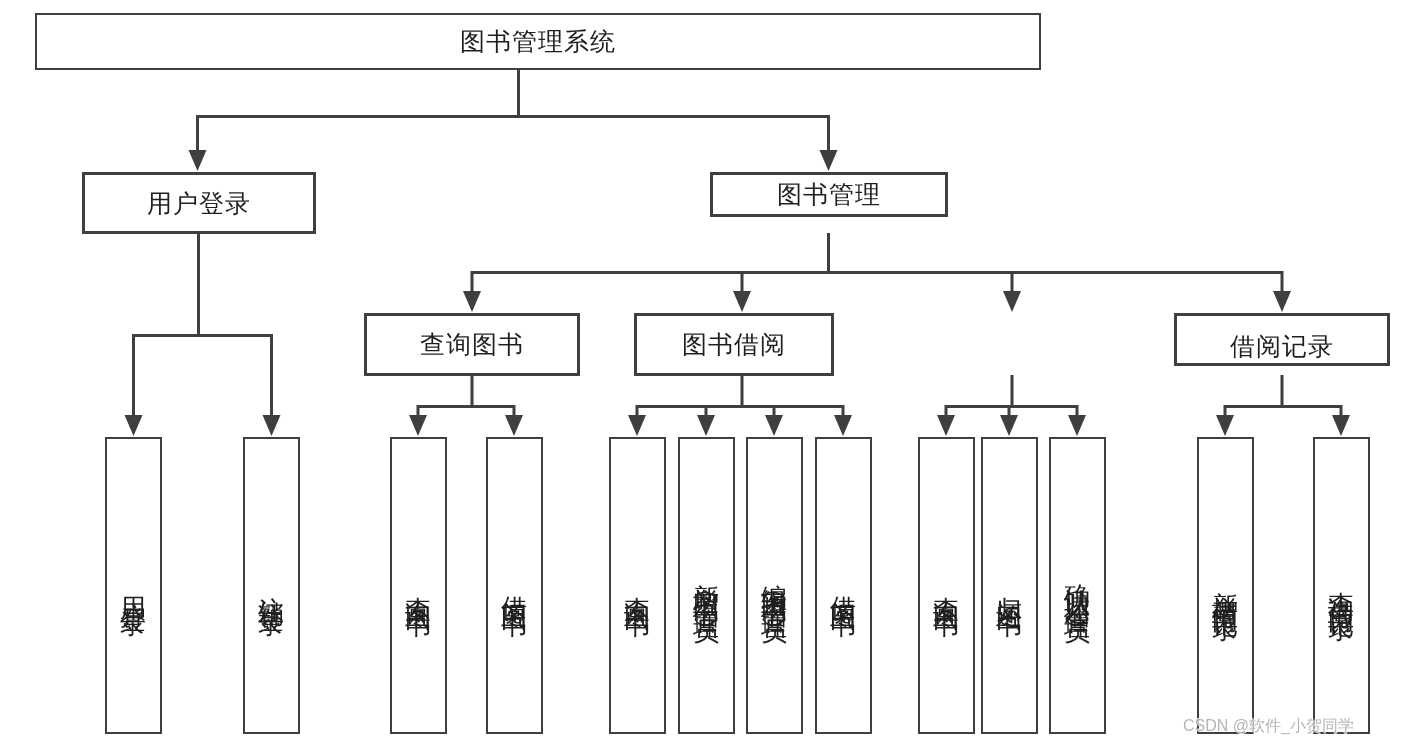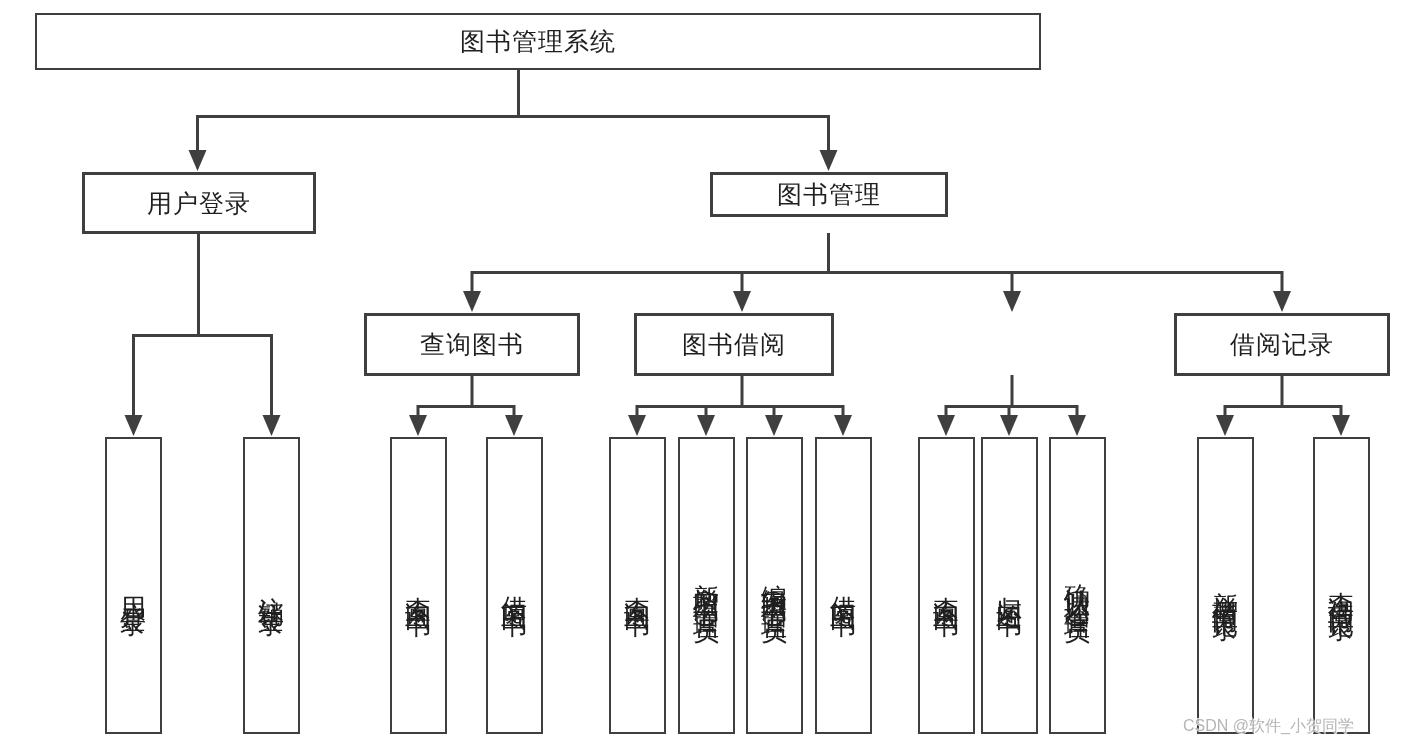--- a/index.html
+++ b/index.html
@@ -95,21 +95,21 @@
   <div class="box" style="left:710px;top:172px;width:238px;height:45px;">
     <span>图书管理</span>
   </div>
 
   <div class="box" style="left:364px;top:313px;width:216px;height:63px;">
     <span>查询图书</span>
   </div>
   <div class="box" style="left:634px;top:313px;width:200px;height:63px;">
     <span>图书借阅</span>
   </div>
-  <div class="box" style="left:1174px;top:313px;width:216px;height:63px;">
+  <div class="box" style="left:1174px;top:313px;width:216px;height:53px;align-items:flex-end;">
     <span>借阅记录</span>
   </div>
 
   <div class="leaf" style="left:105px;top:437px;width:57px;height:297px;">
     <span class="vlbl">用户登录</span>
   </div>
   <div class="leaf" style="left:243px;top:437px;width:57px;height:297px;">
     <span class="vlbl">注销登录</span>
   </div>
 

